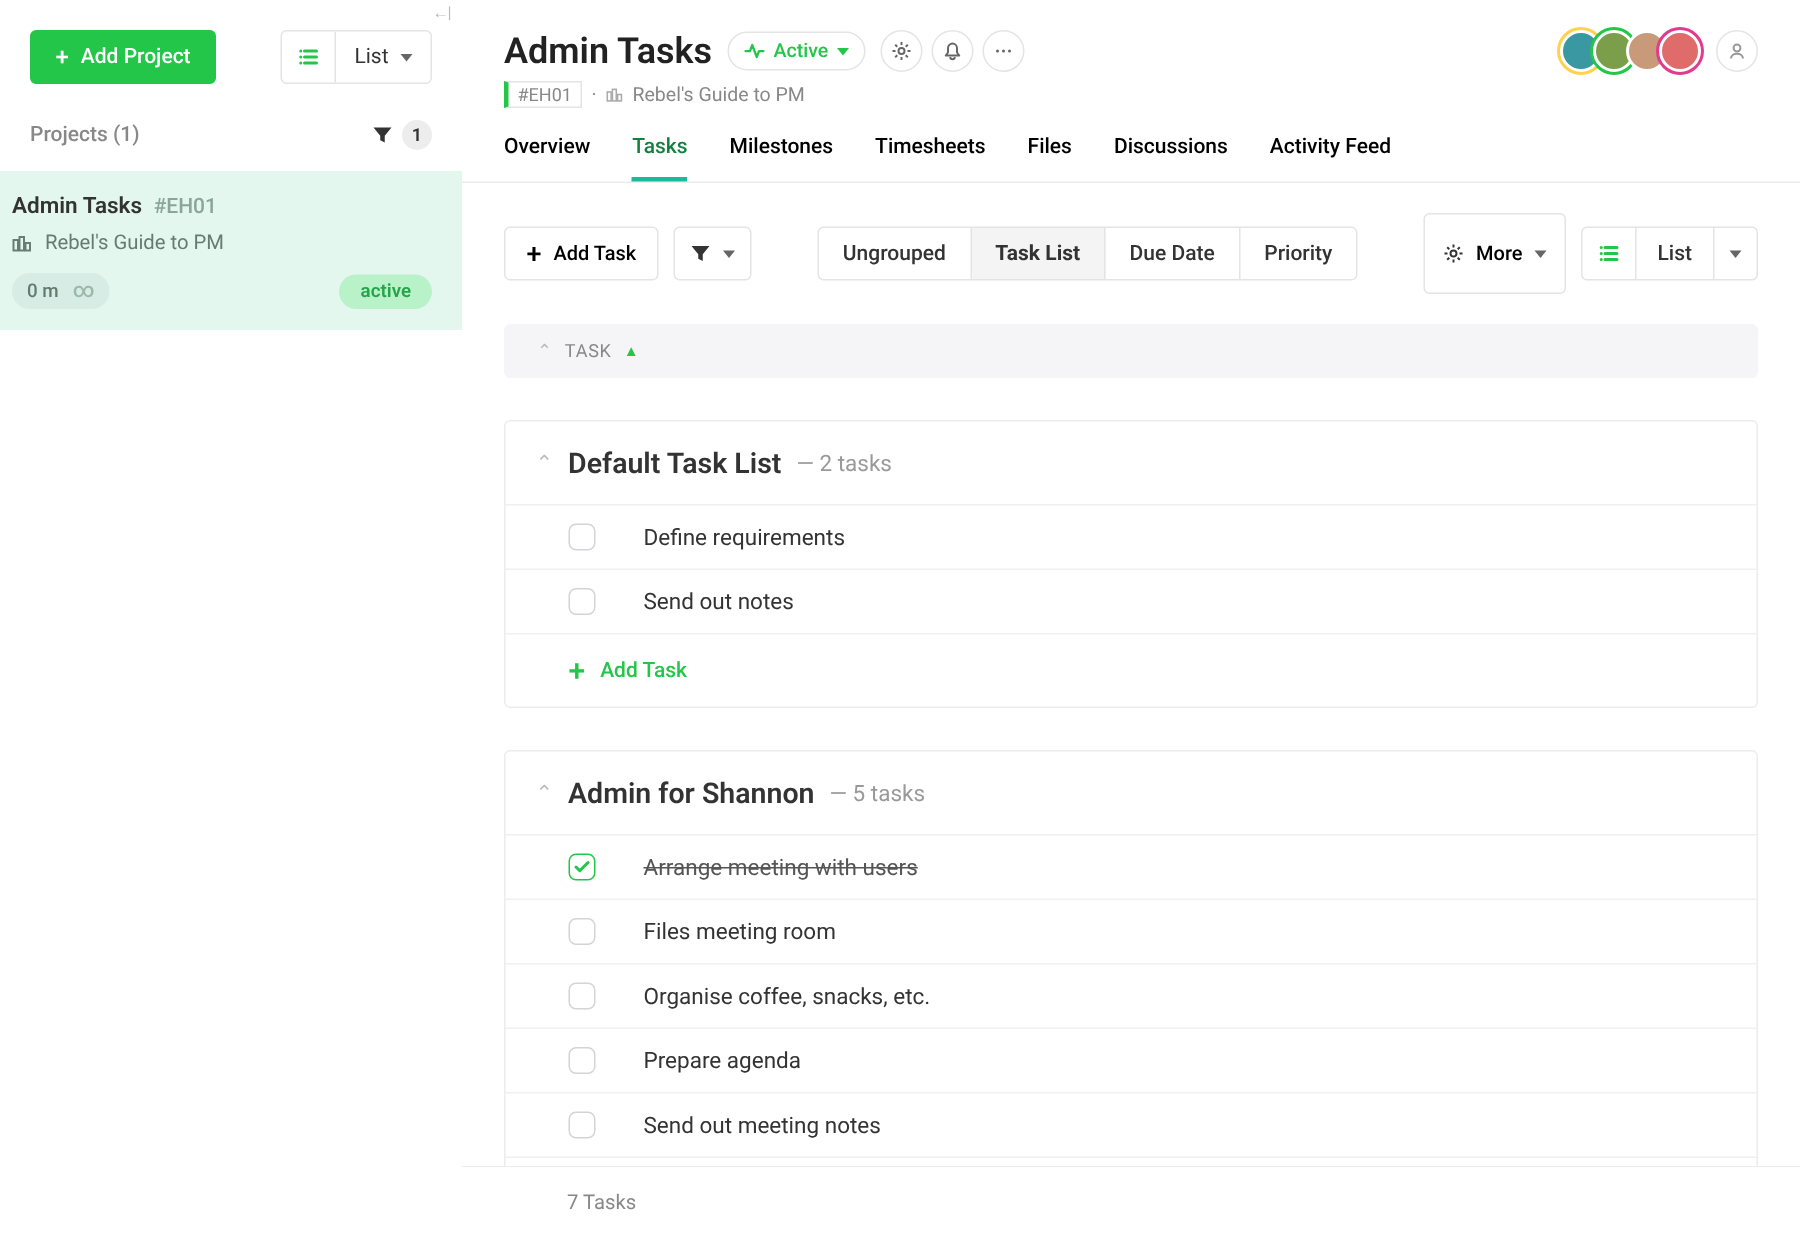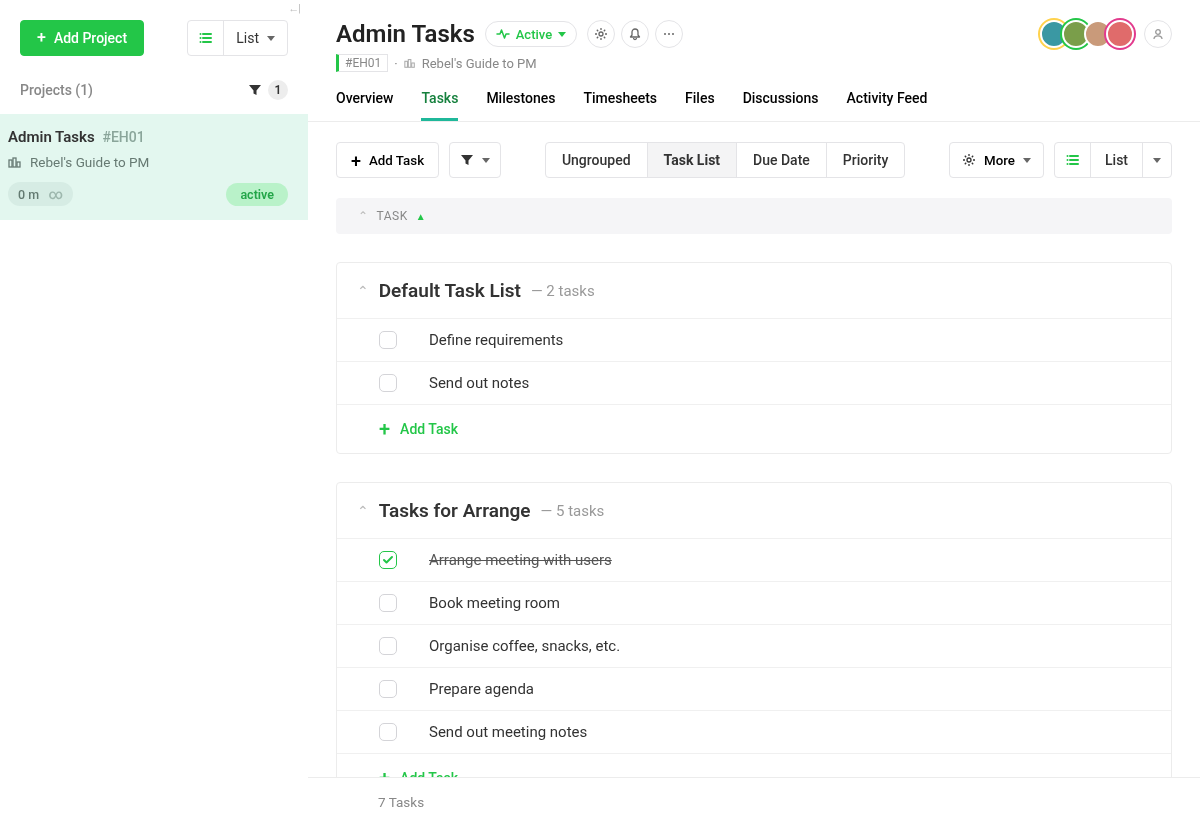--- a/index.html
+++ b/index.html
@@ -54,21 +54,21 @@
   .tabs { display: flex; gap: 28px; padding: 18px 28px 0 28px; border-bottom: 1px solid #ececec; }
   .tab { padding-bottom: 12px; color: #000000; font-weight: 500; font-size: 14px; cursor: pointer; border-bottom: 3px solid transparent; }
   .tab.active { color: #15803d; border-bottom-color: #1fb89a; }
 
   .toolbar { display: flex; align-items: center; gap: 10px; padding: 20px 28px; }
   .tb-btn { height: 36px; padding: 0 14px; display: inline-flex; align-items: center; gap: 8px; font-weight: 500; }
   .segmented { display: flex; border: 1px solid #e4e4e7; border-radius: 4px; overflow: hidden; height: 36px; }
   .seg { padding: 0 16px; display: flex; align-items: center; font-weight: 500; cursor: pointer; border-right: 1px solid #e4e4e7; color: #333; }
   .seg:last-child { border-right: none; }
   .seg.active { background: #f4f4f5; font-weight: bold; }
-  .more-btn { height: 36px; padding: 0 12px; gap: 8px; font-weight: 500; }
+  .more-btn { height: 54px; padding: 0 12px; gap: 8px; font-weight: 500; }
   .list-select { display: flex; border: 1px solid #e4e4e7; border-radius: 4px; height: 36px; overflow: hidden; }
   .list-select .icn { width: 36px; display:flex;align-items:center;justify-content:center;border-right:1px solid #e4e4e7;color:#23c648; }
   .list-select .lbl { padding:0 14px; display:flex;align-items:center; font-weight:500; border-right:1px solid #e4e4e7; }
   .list-select .cr { width:28px; display:flex;align-items:center;justify-content:center; }
 
   .content { flex:1; overflow:auto; padding: 0 28px 0 28px; background:#fff; }
   .task-header-bar { background:#f5f5f7; border-radius:4px; height:36px; display:flex; align-items:center; padding:0 22px; color:#888; font-size:12px; letter-spacing:0.5px; gap:8px;}
   .task-header-bar .chev { color:#bbb; }
   .sort-caret { color:#23c648; font-size:10px; }
 
@@ -292,34 +292,34 @@
               <span class="task-name">Send out notes</span>
             </div>
             <div class="add-task-row">
               <span style="font-size:20px;line-height:1">+</span>
               <span>Add Task</span>
             </div>
           </div>
           <div class="group">
             <div class="group-head">
               <span style="color:#bbb">⌃</span>
-              <span class="group-title">Tasks for Arrange</span>
+              <span class="group-title">Admin for Shannon</span>
               <span class="group-count">— 5 tasks</span>
             </div>
             <div class="task-row">
               <div class="chk done">
                 <svg width="12" height="12" viewBox="0 0 12 12">
                   <path d="M2 6l2.5 2.5L10 3" stroke="#23c648" stroke-width="2" fill="none" stroke-linecap="round" stroke-linejoin="round"></path>
                 </svg>
               </div>
               <span class="task-name done">Arrange meeting with users</span>
             </div>
             <div class="task-row">
               <div class="chk"></div>
-              <span class="task-name">Book meeting room</span>
+              <span class="task-name">Files meeting room</span>
             </div>
             <div class="task-row">
               <div class="chk"></div>
               <span class="task-name">Organise coffee, snacks, etc.</span>
             </div>
             <div class="task-row">
               <div class="chk"></div>
               <span class="task-name">Prepare agenda</span>
             </div>
             <div class="task-row">

